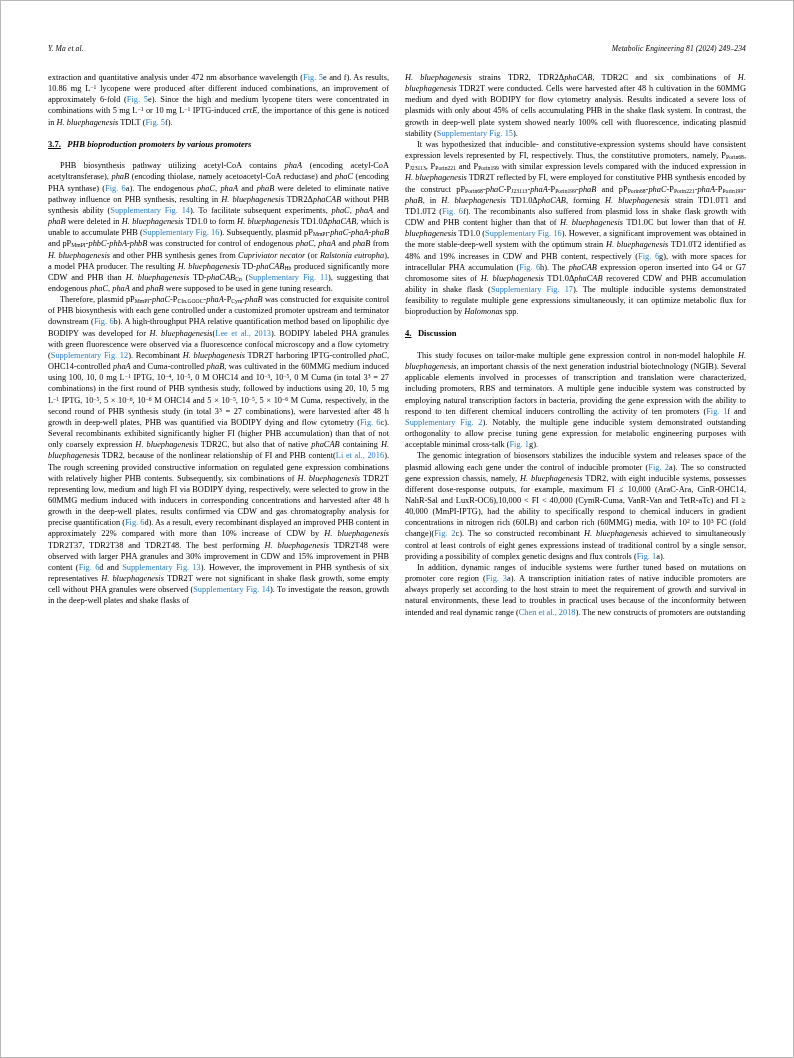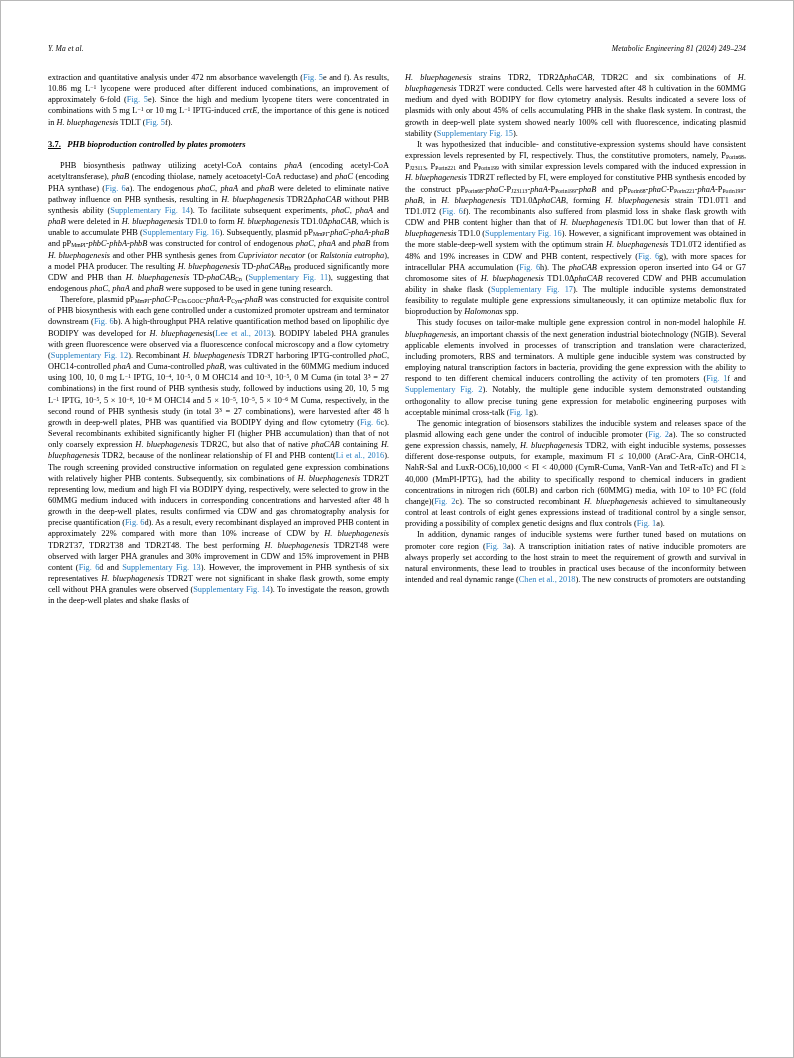--- a/index.html
+++ b/index.html
@@ -118,31 +118,36 @@
   </div>
 
   <div class="columns">
 
     <div class="col">
       <p>extraction and quantitative analysis under 472 nm absorbance wavelength (<span class="ref">Fig. 5</span>e and f). As results, 10.86 mg L<sup>−1</sup> lycopene were produced after different induced combinations, an improvement of approximately 6-fold (<span class="ref">Fig. 5</span>e). Since the high and medium lycopene titers were concentrated in combinations with 5 mg L<sup>−1</sup> or 10 mg L<sup>−1</sup> IPTG-induced <i>crtE</i>, the importance of this gene is noticed in <i>H. bluephagenesis</i> TDLT (<span class="ref">Fig. 5</span>f).</p>
 
       <h2 class="sec">
         <span class="secnum">3.7.</span>
         &nbsp;
-        <span>PHB bioproduction controlled by plates promoters</span>
+        <span>PHB bioproduction promoters by various promoters</span>
       </h2>
 
       <p class="indent">PHB biosynthesis pathway utilizing acetyl-CoA contains <i>phaA</i> (encoding acetyl-CoA acetyltransferase), <i>phaB</i> (encoding thiolase, namely acetoacetyl-CoA reductase) and <i>phaC</i> (encoding PHA synthase) (<span class="ref">Fig. 6</span>a). The endogenous <i>phaC</i>, <i>phaA</i> and <i>phaB</i> were deleted to eliminate native pathway influence on PHB synthesis, resulting in <i>H. bluephagenesis</i> TDR2Δ<i>phaCAB</i> without PHB synthesis ability (<span class="ref">Supplementary Fig. 14</span>). To facilitate subsequent experiments, <i>phaC</i>, <i>phaA</i> and <i>phaB</i> were deleted in <i>H. bluephagenesis</i> TD1.0 to form <i>H. bluephagenesis</i> TD1.0Δ<i>phaCAB</i>, which is unable to accumulate PHB (<span class="ref">Supplementary Fig. 16</span>). Subsequently, plasmid pP<sub>MmPI</sub>-<i>phaC-phaA-phaB</i> and pP<sub>MmPI</sub>-<i>phbC-phbA-phbB</i> was constructed for control of endogenous <i>phaC</i>, <i>phaA</i> and <i>phaB</i> from <i>H. bluephagenesis</i> and other PHB synthesis genes from <i>Cupriviator necator</i> (or <i>Ralstonia eutropha</i>), a model PHA producer. The resulting <i>H. bluephagenesis</i> TD-<i>phaCAB</i><sub>Hb</sub> produced significantly more CDW and PHB than <i>H. bluephagenesis</i> TD-<i>phaCAB</i><sub>Cn</sub> (<span class="ref">Supplementary Fig. 11</span>), suggesting that endogenous <i>phaC</i>, <i>phaA</i> and <i>phaB</i> were supposed to be used in gene tuning research.</p>
       <p class="indent">Therefore, plasmid pP<sub>MmPI</sub>-<i>phaC</i>-P<sub>CIn.GOOC</sub>-<i>phaA</i>-P<sub>Cym</sub>-<i>phaB</i> was constructed for exquisite control of PHB biosynthesis with each gene controlled under a customized promoter upstream and terminator downstream (<span class="ref">Fig. 6</span>b). A high-throughput PHA relative quantification method based on lipophilic dye BODIPY was developed for <i>H. bluephagenesis</i>(<span class="ref">Lee et al., 2013</span>). BODIPY labeled PHA granules with green fluorescence were observed via a fluorescence confocal microscopy and a flow cytometry (<span class="ref">Supplementary Fig. 12</span>). Recombinant <i>H. bluephagenesis</i> TDR2T harboring IPTG-controlled <i>phaC</i>, OHC14-controlled <i>phaA</i> and Cuma-controlled <i>phaB</i>, was cultivated in the 60MMG medium induced using 100, 10, 0 mg L<sup>−1</sup> IPTG, 10<sup>−4</sup>, 10<sup>−5</sup>, 0 M OHC14 and 10<sup>−3</sup>, 10<sup>−5</sup>, 0 M Cuma (in total 3<sup>3</sup> = 27 combinations) in the first round of PHB synthesis study, followed by inductions using 20, 10, 5 mg L<sup>−1</sup> IPTG, 10<sup>−5</sup>, 5 × 10<sup>−6</sup>, 10<sup>−6</sup> M OHC14 and 5 × 10<sup>−5</sup>, 10<sup>−5</sup>, 5 × 10<sup>−6</sup> M Cuma, respectively, in the second round of PHB synthesis study (in total 3<sup>3</sup> = 27 combinations), were harvested after 48 h growth in deep-well plates, PHB was quantified via BODIPY dying and flow cytometry (<span class="ref">Fig. 6</span>c). Several recombinants exhibited significantly higher FI (higher PHB accumulation) than that of not only coarsely expression <i>H. bluephagenesis</i> TDR2C, but also that of native <i>phaCAB</i> containing <i>H. bluephagenesis</i> TDR2, because of the nonlinear relationship of FI and PHB content(<span class="ref">Li et al., 2016</span>). The rough screening provided constructive information on regulated gene expression combinations with relatively higher PHB contents. Subsequently, six combinations of <i>H. bluephagenesis</i> TDR2T representing low, medium and high FI via BODIPY dying, respectively, were selected to grow in the 60MMG medium induced with inducers in corresponding concentrations and harvested after 48 h growth in the deep-well plates, results confirmed via CDW and gas chromatography analysis for precise quantification (<span class="ref">Fig. 6</span>d). As a result, every recombinant displayed an improved PHB content in approximately 22% compared with more than 10% increase of CDW by <i>H. bluephagenesis</i> TDR2T37, TDR2T38 and TDR2T48. The best performing <i>H. bluephagenesis</i> TDR2T48 were observed with larger PHA granules and 30% improvement in CDW and 15% improvement in PHB content (<span class="ref">Fig. 6</span>d and <span class="ref">Supplementary Fig. 13</span>). However, the improvement in PHB synthesis of six representatives <i>H. bluephagenesis</i> TDR2T were not significant in shake flask growth, some empty cell without PHA granules were observed (<span class="ref">Supplementary Fig. 14</span>). To investigate the reason, growth in the deep-well plates and shake flasks of</p>
     </div>
 
     <div class="col">
       <p><i>H. bluephagenesis</i> strains TDR2, TDR2Δ<i>phaCAB</i>, TDR2C and six combinations of <i>H. bluephagenesis</i> TDR2T were conducted. Cells were harvested after 48 h cultivation in the 60MMG medium and dyed with BODIPY for flow cytometry analysis. Results indicated a severe loss of plasmids with only about 45% of cells accumulating PHB in the shake flask system. In contrast, the growth in deep-well plate system showed nearly 100% cell with fluorescence, indicating plasmid stability (<span class="ref">Supplementary Fig. 15</span>).</p>
       <p class="indent">It was hypothesized that inducible- and constitutive-expression systems should have consistent expression levels represented by FI, respectively. Thus, the constitutive promoters, namely, P<sub>Porin68</sub>, P<sub>J23113</sub>, P<sub>Porin221</sub> and P<sub>Porin199</sub> with similar expression levels compared with the induced expression in <i>H. bluephagenesis</i> TDR2T reflected by FI, were employed for constitutive PHB synthesis encoded by the construct pP<sub>Porin68</sub>-<i>phaC</i>-P<sub>J23113</sub>-<i>phaA</i>-P<sub>Porin199</sub>-<i>phaB</i> and pP<sub>Porin68</sub>-<i>phaC</i>-P<sub>Porin221</sub>-<i>phaA</i>-P<sub>Porin199</sub>-<i>phaB</i>, in <i>H. bluephagenesis</i> TD1.0Δ<i>phaCAB</i>, forming <i>H. bluephagenesis</i> strain TD1.0T1 and TD1.0T2 (<span class="ref">Fig. 6</span>f). The recombinants also suffered from plasmid loss in shake flask growth with CDW and PHB content higher than that of <i>H. bluephagenesis</i> TD1.0C but lower than that of <i>H. bluephagenesis</i> TD1.0 (<span class="ref">Supplementary Fig. 16</span>). However, a significant improvement was obtained in the more stable-deep-well system with the optimum strain <i>H. bluephagenesis</i> TD1.0T2 identified as 48% and 19% increases in CDW and PHB content, respectively (<span class="ref">Fig. 6</span>g), with more spaces for intracellular PHA accumulation (<span class="ref">Fig. 6</span>h). The <i>phaCAB</i> expression operon inserted into G4 or G7 chromosome sites of <i>H. bluephagenesis</i> TD1.0Δ<i>phaCAB</i> recovered CDW and PHB accumulation ability in shake flask (<span class="ref">Supplementary Fig. 17</span>). The multiple inducible systems demonstrated feasibility to regulate multiple gene expressions simultaneously, it can optimize metabolic flux for bioproduction by <i>Halomonas</i> spp.</p>
 
+      <h2 class="sec upright">
+        <span class="secnum">4.</span>
+        &nbsp;
+        <span>Discussion</span>
+      </h2>
 
       <p class="indent">This study focuses on tailor-make multiple gene expression control in non-model halophile <i>H. bluephagenesis</i>, an important chassis of the next generation industrial biotechnology (NGIB). Several applicable elements involved in processes of transcription and translation were characterized, including promoters, RBS and terminators. A multiple gene inducible system was constructed by employing natural transcription factors in bacteria, providing the gene expression with the ability to respond to ten different chemical inducers controlling the activity of ten promoters (<span class="ref">Fig. 1</span>f and <span class="ref">Supplementary Fig. 2</span>). Notably, the multiple gene inducible system demonstrated outstanding orthogonality to allow precise tuning gene expression for metabolic engineering purposes with acceptable minimal cross-talk (<span class="ref">Fig. 1</span>g).</p>
       <p class="indent">The genomic integration of biosensors stabilizes the inducible system and releases space of the plasmid allowing each gene under the control of inducible promoter (<span class="ref">Fig. 2</span>a). The so constructed gene expression chassis, namely, <i>H. bluephagenesis</i> TDR2, with eight inducible systems, possesses different dose-response outputs, for example, maximum FI ≤ 10,000 (AraC-Ara, CinR-OHC14, NahR-Sal and LuxR-OC6),10,000 &lt; FI &lt; 40,000 (CymR-Cuma, VanR-Van and TetR-aTc) and FI ≥ 40,000 (MmPI-IPTG), had the ability to specifically respond to chemical inducers in gradient concentrations in nitrogen rich (60LB) and carbon rich (60MMG) media, with 10<sup>2</sup> to 10<sup>3</sup> FC (fold change)(<span class="ref">Fig. 2</span>c). The so constructed recombinant <i>H. bluephagenesis</i> achieved to simultaneously control at least controls of eight genes expressions instead of traditional control by a single sensor, providing a possibility of complex genetic designs and flux controls (<span class="ref">Fig. 1</span>a).</p>
       <p class="indent">In addition, dynamic ranges of inducible systems were further tuned based on mutations on promoter core region (<span class="ref">Fig. 3</span>a). A transcription initiation rates of native inducible promoters are always properly set according to the host strain to meet the requirement of growth and survival in natural environments, these lead to troubles in practical uses because of the inconformity between intended and real dynamic range (<span class="ref">Chen et al., 2018</span>). The new constructs of promoters are outstanding</p>
     </div>
 
   </div>
 
 </div>
 

